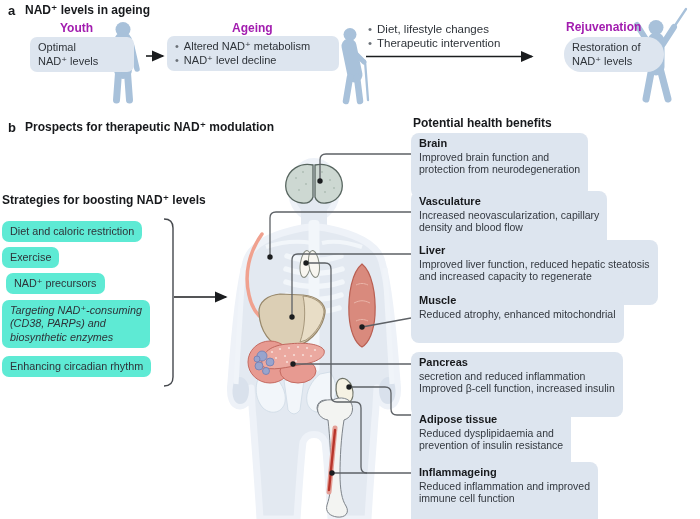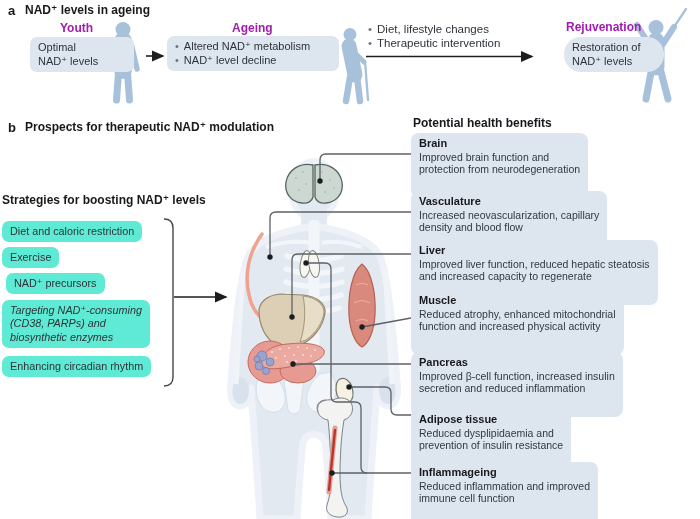--- a/index.html
+++ b/index.html
@@ -264,26 +264,25 @@
     <span class="b-line">density and blood flow</span>
   </div>
   <div class="txt benefit" style="left:411px;top:240px;">
     <span class="b-organ">Liver</span>
     <span class="b-line">Improved liver function, reduced hepatic steatosis</span>
     <span class="b-line">and increased capacity to regenerate</span>
   </div>
   <div class="txt benefit" style="left:411px;top:290px;">
     <span class="b-organ">Muscle</span>
     <span class="b-line">Reduced atrophy, enhanced mitochondrial</span>
-    <span class="b-line">function and increased physical activity</span>
   </div>
   <div class="txt benefit" style="left:411px;top:352px;">
     <span class="b-organ">Pancreas</span>
+    <span class="b-line">secretion and reduced inflammation</span>
     <span class="b-line">Improved β-cell function, increased insulin</span>
-    <span class="b-line">secretion and reduced inflammation</span>
   </div>
   <div class="txt benefit" style="left:411px;top:409px;">
     <span class="b-organ">Adipose tissue</span>
     <span class="b-line">Reduced dysplipidaemia and</span>
     <span class="b-line">prevention of insulin resistance</span>
   </div>
   <div class="txt benefit" style="left:411px;top:462px;">
     <span class="b-organ">Inflammageing</span>
     <span class="b-line">Reduced inflammation and improved</span>
     <span class="b-line">immune cell function</span>

